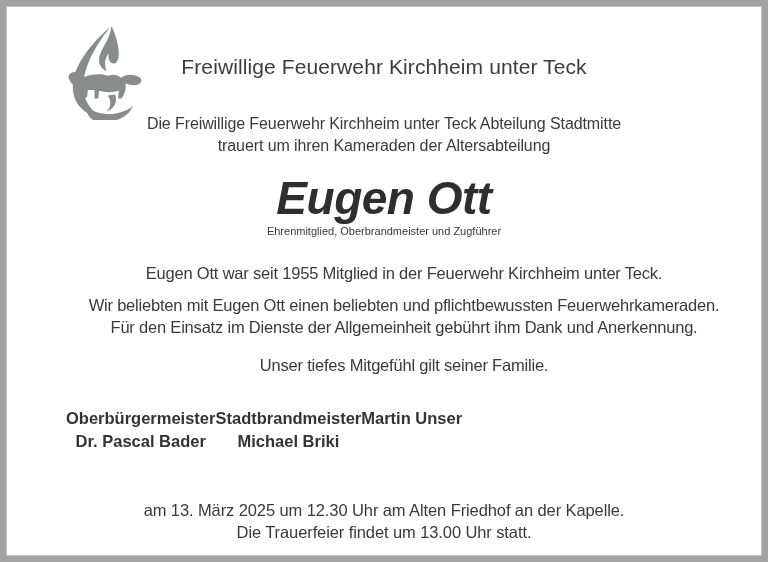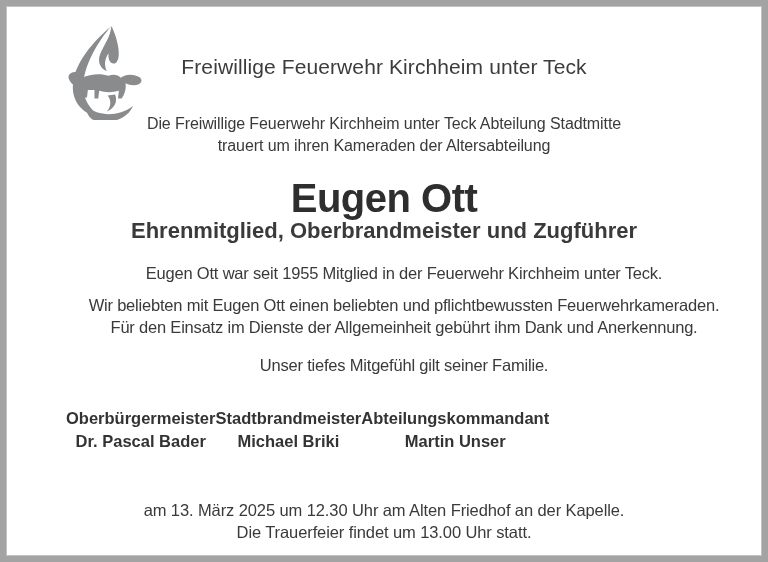--- a/index.html
+++ b/index.html
@@ -35,33 +35,33 @@
   }
   .intro {
     margin: 32px 0 0;
     font-size: 16px;
     line-height: 22px;
     text-align: center;
     letter-spacing: -0.1px;
   }
   .deceased-name {
     margin: 19px 0 0;
-    font-size: 40px;
+    font-size: 46px;
     line-height: 44px;
     font-weight: 700;
     text-align: center;
     letter-spacing: -0.5px;
     color: #2e2e2e;
+    font-style: italic;
   }
   .deceased-titles {
     margin: 0;
-    font-size: 22px;
+    font-size: 11px;
     line-height: 22px;
     text-align: center;
-    font-weight: bold;
   }
   .para {
     margin: 0;
     font-size: 16.5px;
     line-height: 22px;
     text-align: center;
     letter-spacing: -0.2px;
     padding-left: 40px;
   }
   .para-membership { margin-top: 20px; }
@@ -135,21 +135,20 @@
   <div class="signatures">
     <div class="signatory">
       <div>Oberbürgermeister</div>
       <div>Dr. Pascal Bader</div>
     </div>
     <div class="signatory">
       <div>Stadtbrandmeister</div>
       <div>Michael Briki</div>
     </div>
     <div class="signatory">
-      <div>Abteilungskommandant</div>
       <div>Martin Unser</div>
     </div>
   </div>
 
   <p class="funeral-info">
     <br>
     <span>am 13. März 2025 um 12.30 Uhr am Alten Friedhof an der Kapelle.</span><br>
     <span>Die Trauerfeier findet um 13.00 Uhr statt.</span>
   </p>
 

